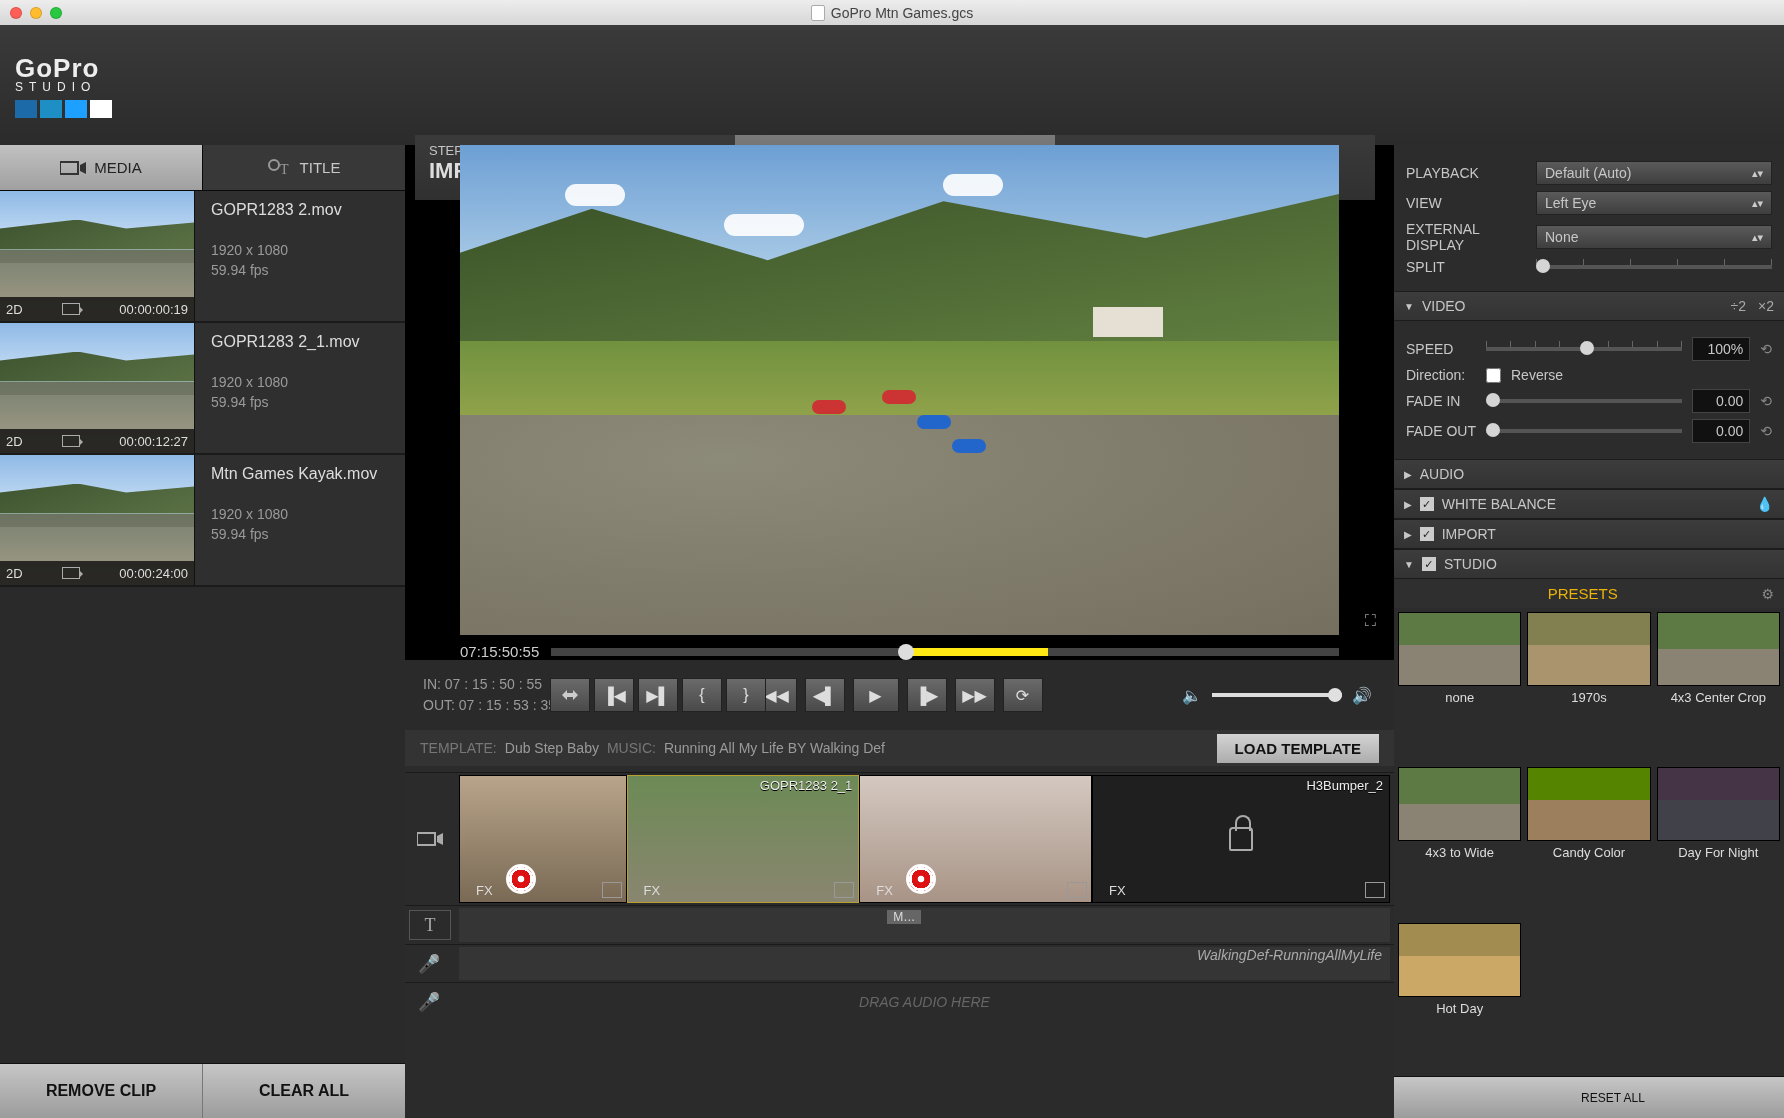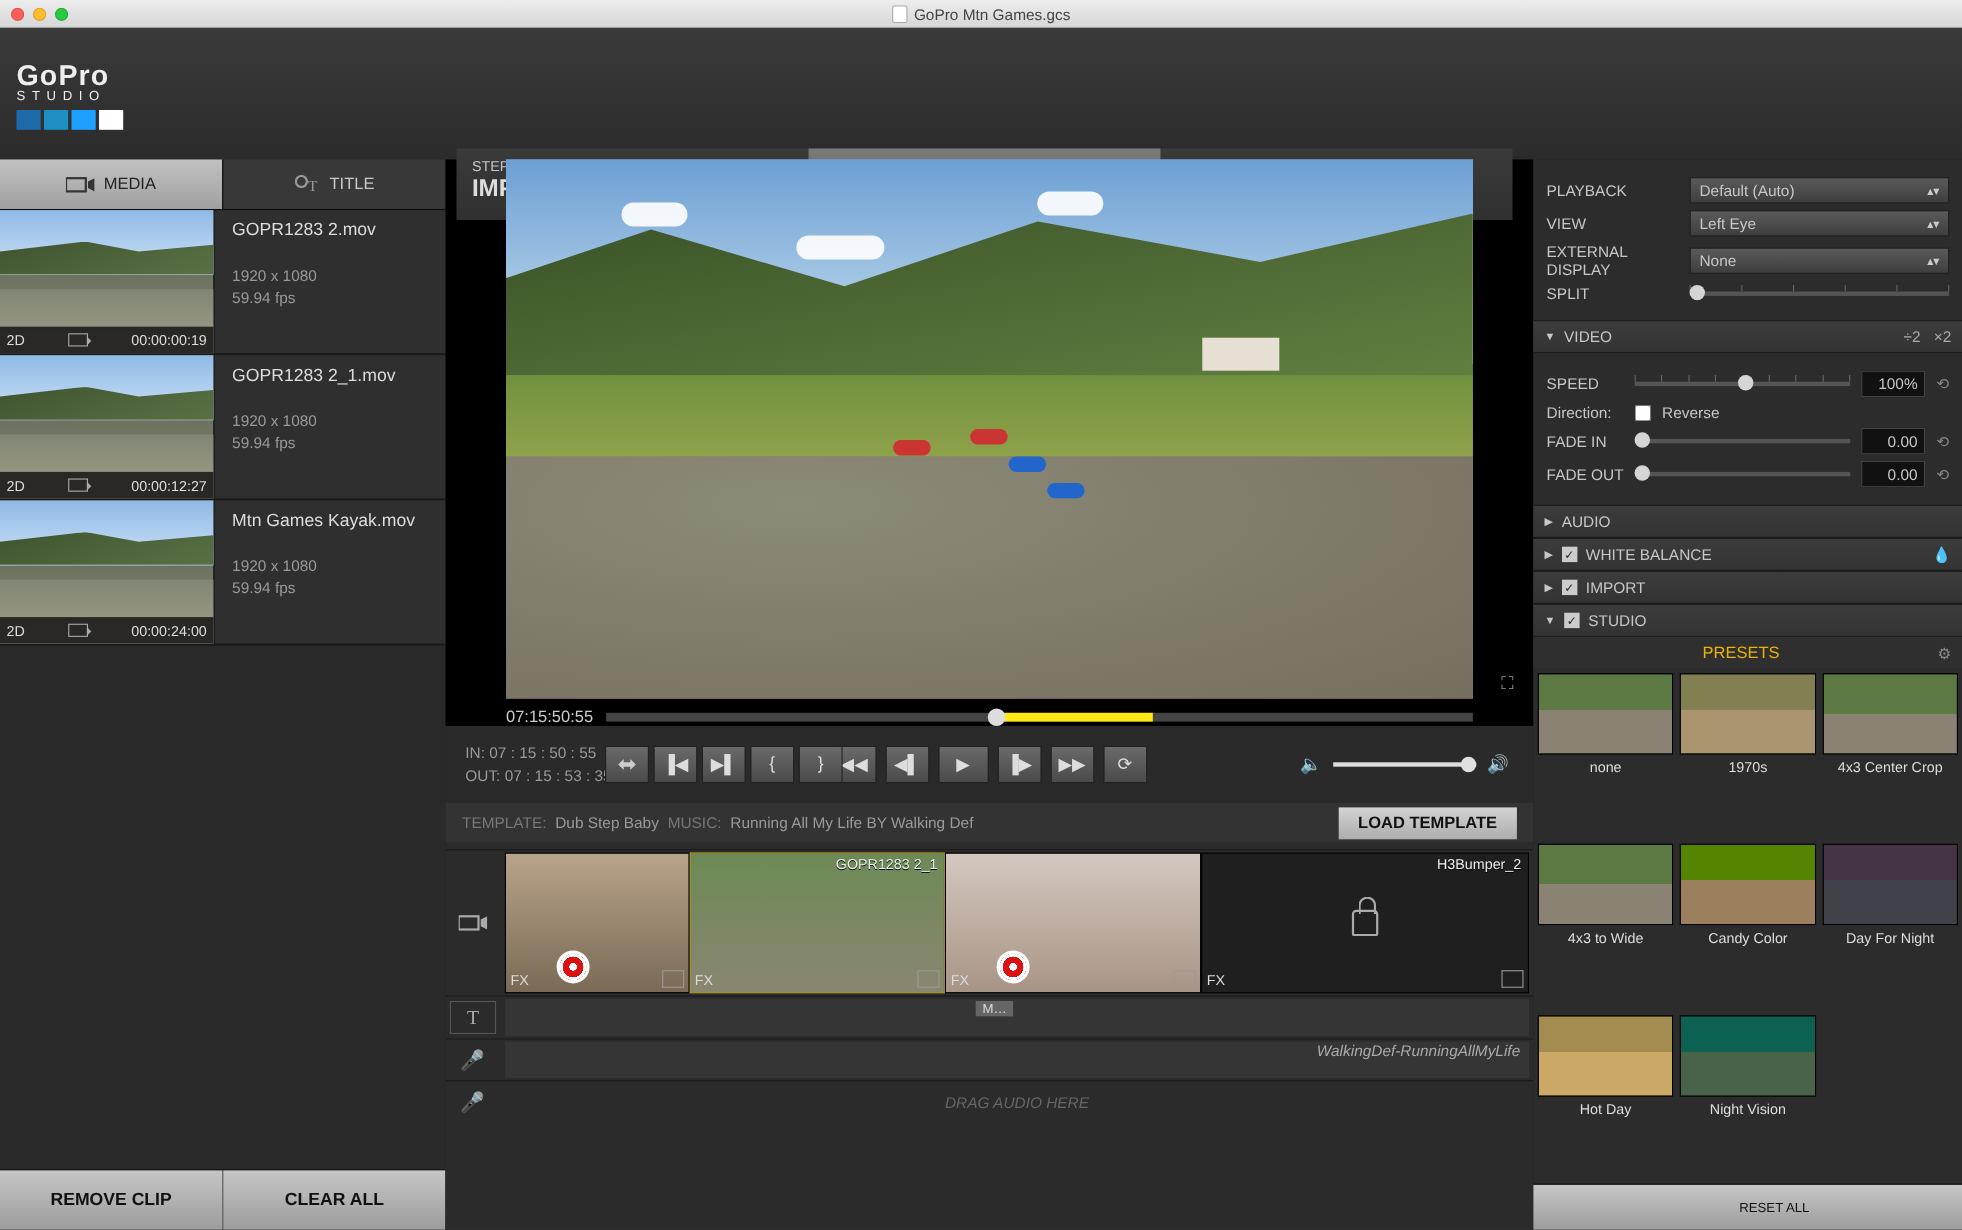--- a/index.html
+++ b/index.html
@@ -86,21 +86,21 @@
   .load-btn{margin-left:auto;background:linear-gradient(#d4d4d4,#acacac);color:#111;padding:6px 18px;font-size:15px;font-weight:bold;cursor:pointer;}
   
   .timeline{flex:1;background:#2b2b2b;display:flex;flex-direction:column;padding:6px 0 0 0;overflow:hidden;}
   .tl-row{display:flex;align-items:stretch;min-height:38px;border-top:1px solid #1a1a1a;}
   .tl-ico{width:50px;display:flex;align-items:center;justify-content:center;color:#aaa;font-size:18px;}
   .tl-track{flex:1;position:relative;background:#353535;margin:2px 4px;}
   .tl-video .tl-track{height:128px;}
   .tl-clip{position:absolute;top:0;bottom:0;background:linear-gradient(#a09480,#6d6a5c);border:1px solid #000;}
   .tl-clip .label{position:absolute;top:2px;right:6px;color:#eee;font-size:13px;text-shadow:0 1px #000;}
   .target{position:absolute;bottom:8px;left:46px;width:30px;height:30px;border:3px solid #fff;border-radius:50%;background:radial-gradient(circle,#fff 0 20%,#d11 21% 55%,#fff 56% 70%,#d11 71% 100%);}
-  .fx{position:absolute;bottom:4px;left:4px;color:#ddd;font-size:13px;}
+  .fx{position:absolute;bottom:4px;left:16px;color:#ddd;font-size:13px;}
   .spk{position:absolute;bottom:4px;right:4px;width:20px;height:16px;border:1px solid #999;}
   .lock-clip{background:#1f1f1f;display:flex;align-items:center;justify-content:center;}
   .lock-glyph{width:24px;height:24px;border:2px solid #aaa;border-radius:4px 4px 2px 2px;position:relative;}
   .lock-glyph::before{content:"";position:absolute;top:-14px;left:4px;width:12px;height:14px;border:2px solid #aaa;border-bottom:none;border-radius:10px 10px 0 0;}
   .tl-marker{position:absolute;background:#666;padding:0 6px;font-size:12px;color:#ddd;top:2px;}
   .tl-audio-name{position:absolute;right:8px;top:0;color:#aaa;font-size:14px;font-style:italic;}
   .tl-drag{color:#666;font-size:14px;text-align:center;flex:1;line-height:38px;font-style:italic;}
   
   
   .right{width:390px;background:#2c2c2c;color:#c7c7c7;font-size:14px;display:flex;flex-direction:column;}
@@ -522,22 +522,18 @@
             <div class="p-name">Candy Color</div>
           </div>
           <div class="preset">
             <div class="p-thumb dfn"></div>
             <div class="p-name">Day For Night</div>
           </div>
           <div class="preset">
             <div class="p-thumb hot"></div>
             <div class="p-name">Hot Day</div>
           </div>
-          <div class="preset">
-            <div class="p-thumb nv"></div>
-            <div class="p-name">Night Vision</div>
-          </div>
         </div>
 
       <div class="right-footer">RESET ALL</div>
     </div>
   </div>
 </div>
 
 </body></html>

